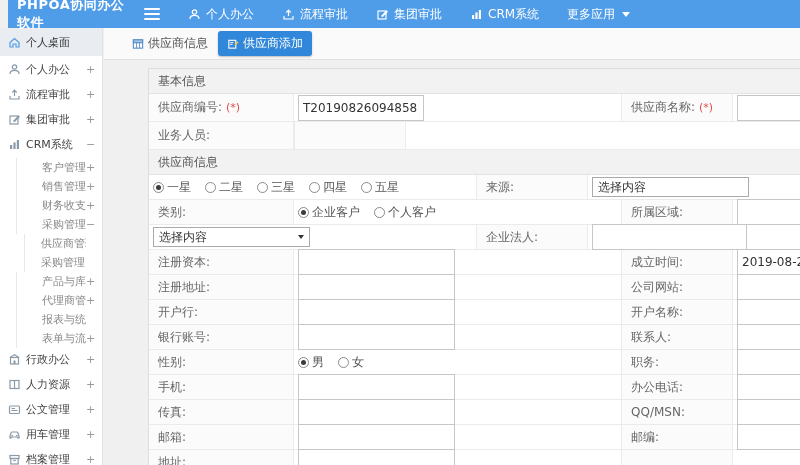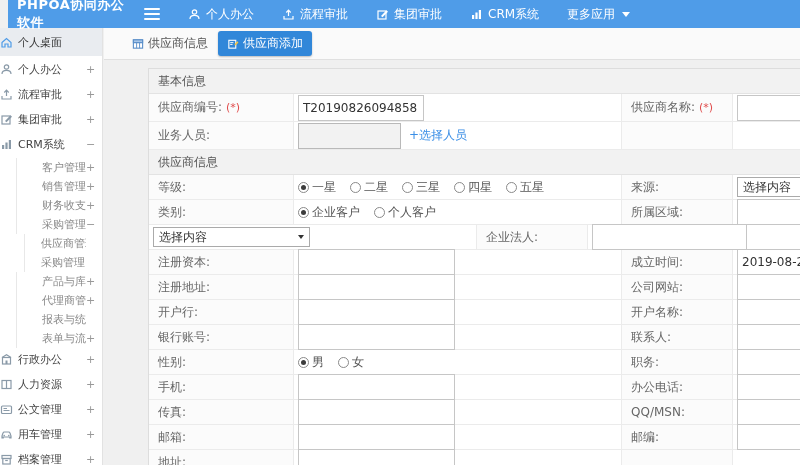--- a/index.html
+++ b/index.html
@@ -20,21 +20,21 @@
   .topnav-item svg { display:block; }
   .caret-down { width:0; height:0; border-left:4px solid transparent;
     border-right:4px solid transparent; border-top:5px solid #fff; margin-left:2px; }
 
   
   #sidebar { position:absolute; top:28px; left:0; width:103px; bottom:0; background:#fff;
     border-right:1px solid #e2e2e2; overflow:hidden; font-size:11px; color:#666; }
   .side-item { display:flex; align-items:center; cursor:pointer; position:relative; }
   .side-item .lbl { flex:1; white-space:nowrap; overflow:hidden; }
   .side-item .exp { width:16px; color:#999; font-size:11px; text-align:right; padding-right:9px; }
-  .side-item.lv0 { height:23px; padding-left:0; gap:5px; color:#444; }
+  .side-item.lv0 { height:23px; padding-left:8px; gap:5px; color:#444; }
   .side-item.lv0 svg { flex:0 0 auto; }
   .side-item.lv1 { height:19px; padding-left:25px; color:#888; border-left:1px solid #e8e8e8; margin-left:16px; }
   .side-item.lv2 { height:19px; padding-left:16px; color:#888; border-left:1px solid #e8e8e8; margin-left:24px; }
   .side-item.active { background:#e9ecf0; height:28px; color:#333; }
   .side-item.gap-b { margin-bottom:2px; }
 
   
   #tabbar { position:absolute; top:28px; left:104px; right:0; height:32px; background:#fafafa;
     border-bottom:1px solid #e0e0e0; display:flex; align-items:center; padding-left:28px; gap:10px; }
   .tab { display:flex; align-items:center; gap:4px; color:#555; cursor:pointer; font-size:12px; }
@@ -282,32 +282,25 @@
           <span class="req">(*)</span>
         </div>
         <div class="cell fld2">
           <input class="ti w155" type="text" value="" style="">
         </div>
       </div>
       <div class="frow h28">
         <div class="cell lab lab1">
           <span>业务人员:</span>
         </div>
-        <div class="cell fld1">
-          <input class="ti w103" type="text" value="" style="">
-          <a class="pick-link" href="#">+选择人员</a>
-        </div>
         <div class="cell lab lab2"></div>
         <div class="cell fld2"></div>
       </div>
       <div class="sec-header">供应商信息</div>
       <div class="frow h25">
-        <div class="cell lab lab1">
-          <span>等级:</span>
-        </div>
         <div class="cell fld1">
           <div class="radios">
             <label class="radio">
               <span class="rdot on"></span>
               <span>一星</span>
             </label>
             <label class="radio">
               <span class="rdot"></span>
               <span>二星</span>
             </label>

